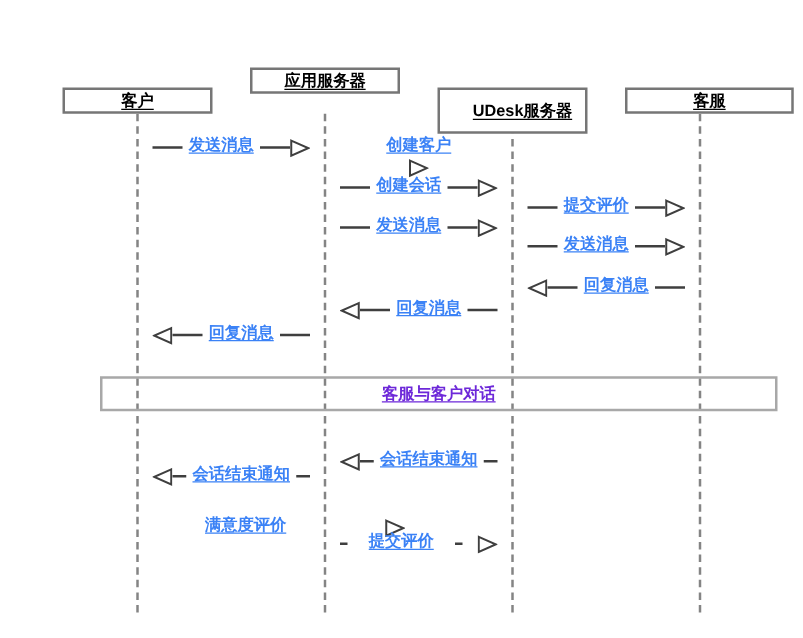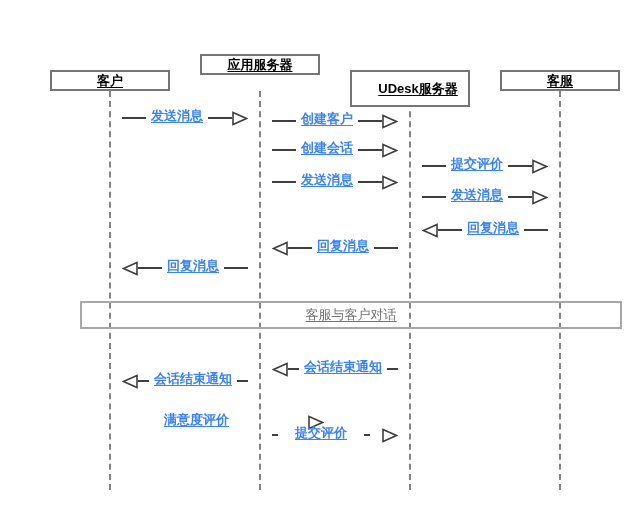--- a/index.html
+++ b/index.html
@@ -67,22 +67,22 @@
     box-sizing: border-box;
     border: 2px solid #a8a8a8;
     background: transparent;
     display: flex;
     align-items: center;
     justify-content: center;
     z-index: 2;
   }
   .note-label {
     font-size: 13px;
-    font-weight: normal;
-    color: #737373;
+    font-weight: bold;
+    color: #6d28d9;
     text-decoration: underline;
     text-underline-offset: 2px;
     white-space: nowrap;
   }
 </style>
 </head>
 <body>
 
 <div id="canvas">
     <div class="actor-box" style="left: 50px; top: 70px; width: 120px; height: 21px;">
@@ -90,33 +90,33 @@
     </div>
     <div class="lifeline" style="left: 109px; top: 91px; height: 399px;"></div>
     <div class="actor-box" style="left: 200px; top: 54px; width: 120px; height: 21px;">
       <span class="actor-label">应用服务器</span>
     </div>
     <div class="lifeline" style="left: 259px; top: 91px; height: 399px;"></div>
     <div class="actor-box" style="left: 350px; top: 70px; width: 120px; height: 37px; padding-left: 16px;">
       <span class="actor-label">UDesk服务器</span>
     </div>
     <div class="lifeline" style="left: 409px; top: 91px; height: 399px;"></div>
-    <div class="actor-box" style="left: 500px; top: 70px; width: 120px; height: 21px;">
+    <div class="actor-box" style="left: 500px; top: 70px; width: 135px; height: 21px;">
       <span class="actor-label">客服</span>
     </div>
     <div class="lifeline" style="left: 559px; top: 91px; height: 399px;"></div>
     <div class="message" style="left: 122px; top: 106px; width: 126px;">
       <div class="msg-line"></div>
       <span class="msg-label">发送消息</span>
       <div class="msg-line"></div>
       <svg width="16" height="15" viewBox="0 0 16 15" class="arrowhead">
         <polygon points="1,1.5 14.5,7.5 1,13.5" fill="#ffffff" stroke="#3f3f3f" stroke-width="1.6"></polygon>
       </svg>
     </div>
-    <div class="message" style="left: 272px; top: 109px; width: 126px;">
+    <div class="message" style="left: 272px; top: 109px; width: 126px; flex-direction: column;">
       <div class="msg-line"></div>
       <span class="msg-label">创建客户</span>
       <div class="msg-line"></div>
       <svg width="16" height="15" viewBox="0 0 16 15" class="arrowhead">
         <polygon points="1,1.5 14.5,7.5 1,13.5" fill="#ffffff" stroke="#3f3f3f" stroke-width="1.6"></polygon>
       </svg>
     </div>
     <div class="message" style="left: 272px; top: 138px; width: 126px;">
       <div class="msg-line"></div>
       <span class="msg-label">创建会话</span>

